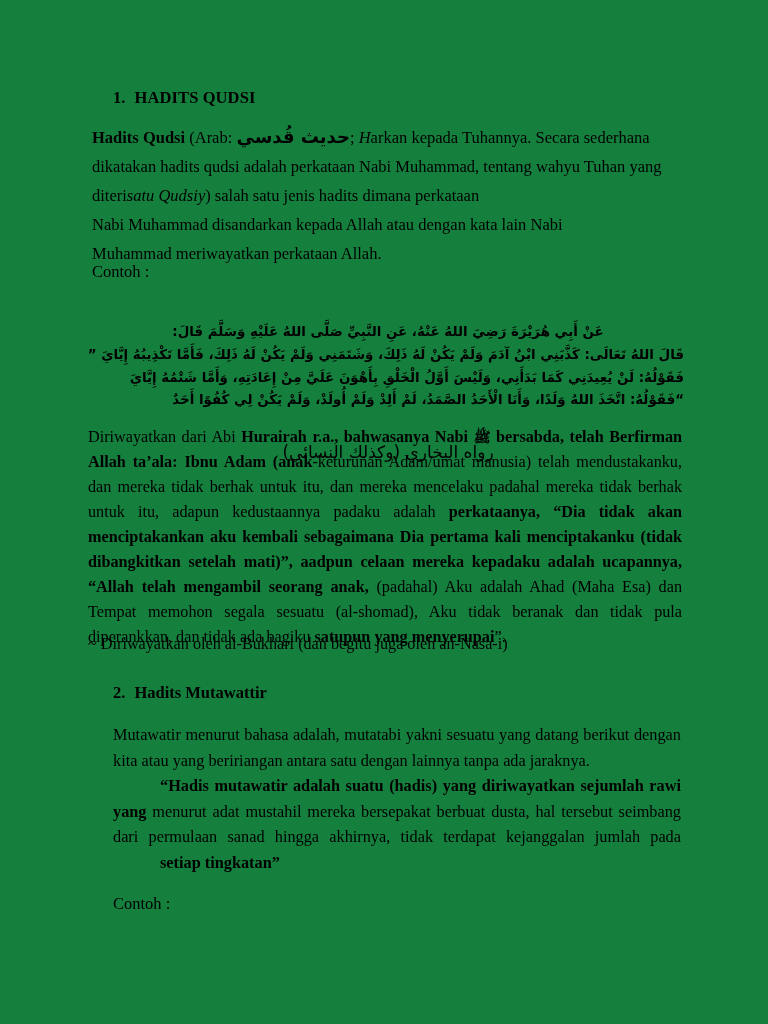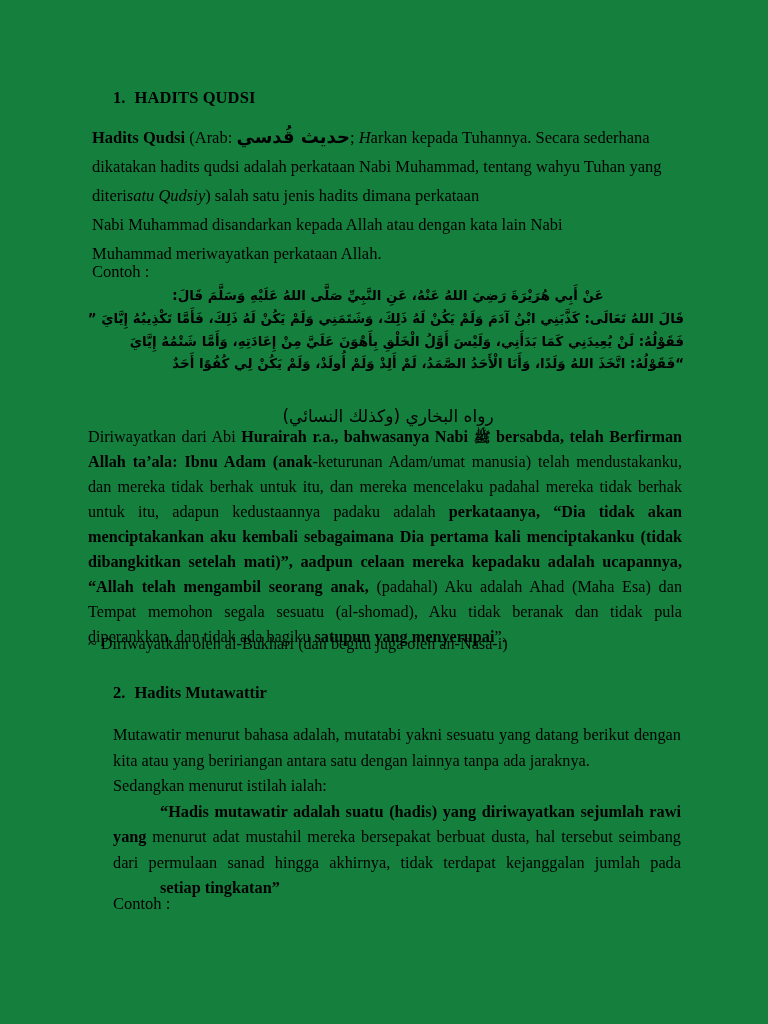--- a/index.html
+++ b/index.html
@@ -68,21 +68,21 @@
     width: 592px;
     direction: rtl;
     text-align: right;
     font-family: "DejaVu Sans", "Liberation Sans", sans-serif;
     font-size: 13.4px;
     line-height: 22.8px;
     font-weight: bold;
     color: #000;
   }
   .arabic-block .a-line { display: block; white-space: nowrap; }
-  .arabic-block .a-line.c { text-align: center; }
+  .arabic-block .a-line.c { text-align: center; margin-top: 36px; }
   .arabic-block .a-line.rt { text-align: right; }
   .arabic-block .a-src {
     display: block;
     text-align: center;
     font-weight: normal;
     font-size: 17px;
     padding-top: 1px;
     margin-top: 28px;
   }
 
@@ -172,19 +172,18 @@
   </div>
 
   <div class="riwayat">~ Diriwayatkan oleh al-Bukhari (dan begitu juga oleh an-Nasa-i)</div>
 
   <div class="sec2-heading">
     <span class="num">2.</span><span>Hadits Mutawattir</span>
   </div>
 
   <div class="sec2-para">
     <span class="sec2-line">Mutawatir menurut bahasa adalah, mutatabi yakni sesuatu yang datang berikut dengan kita atau yang beririangan antara satu dengan lainnya tanpa ada jaraknya.</span>
-    <span class="sec2-line">Sedangkan menurut istilah ialah:</span>
     <span><b>“Hadis mutawatir adalah suatu (hadis) yang diriwayatkan sejumlah rawi yang</b><span> menurut adat mustahil mereka bersepakat berbuat dusta, hal tersebut seimbang dari permulaan sanad hingga akhirnya, tidak terdapat kejanggalan jumlah pada </span><b>setiap tingkatan”</b></span>
   </div>
 
   <div class="contoh-2">Contoh :</div>
 
 </div>
 
 </body></html>

